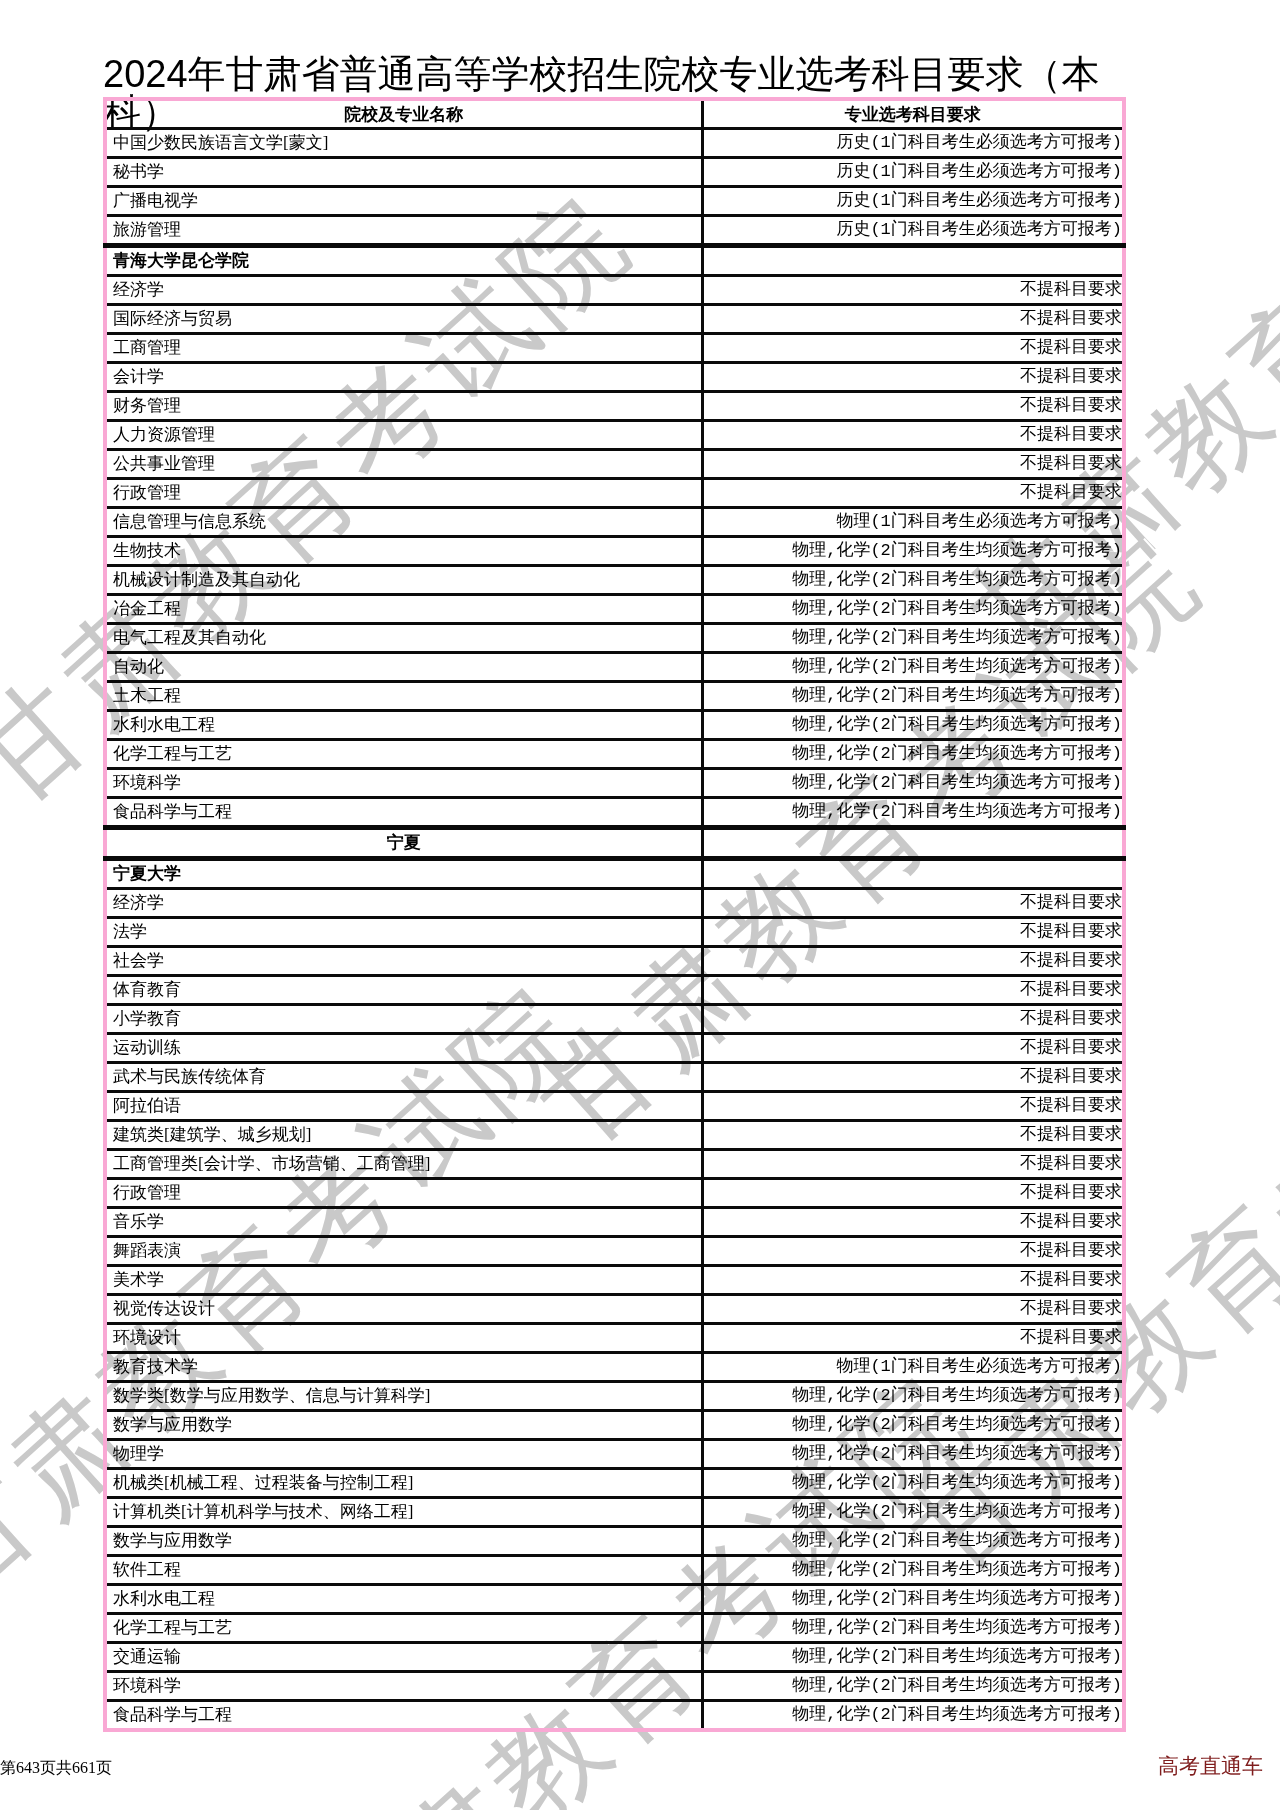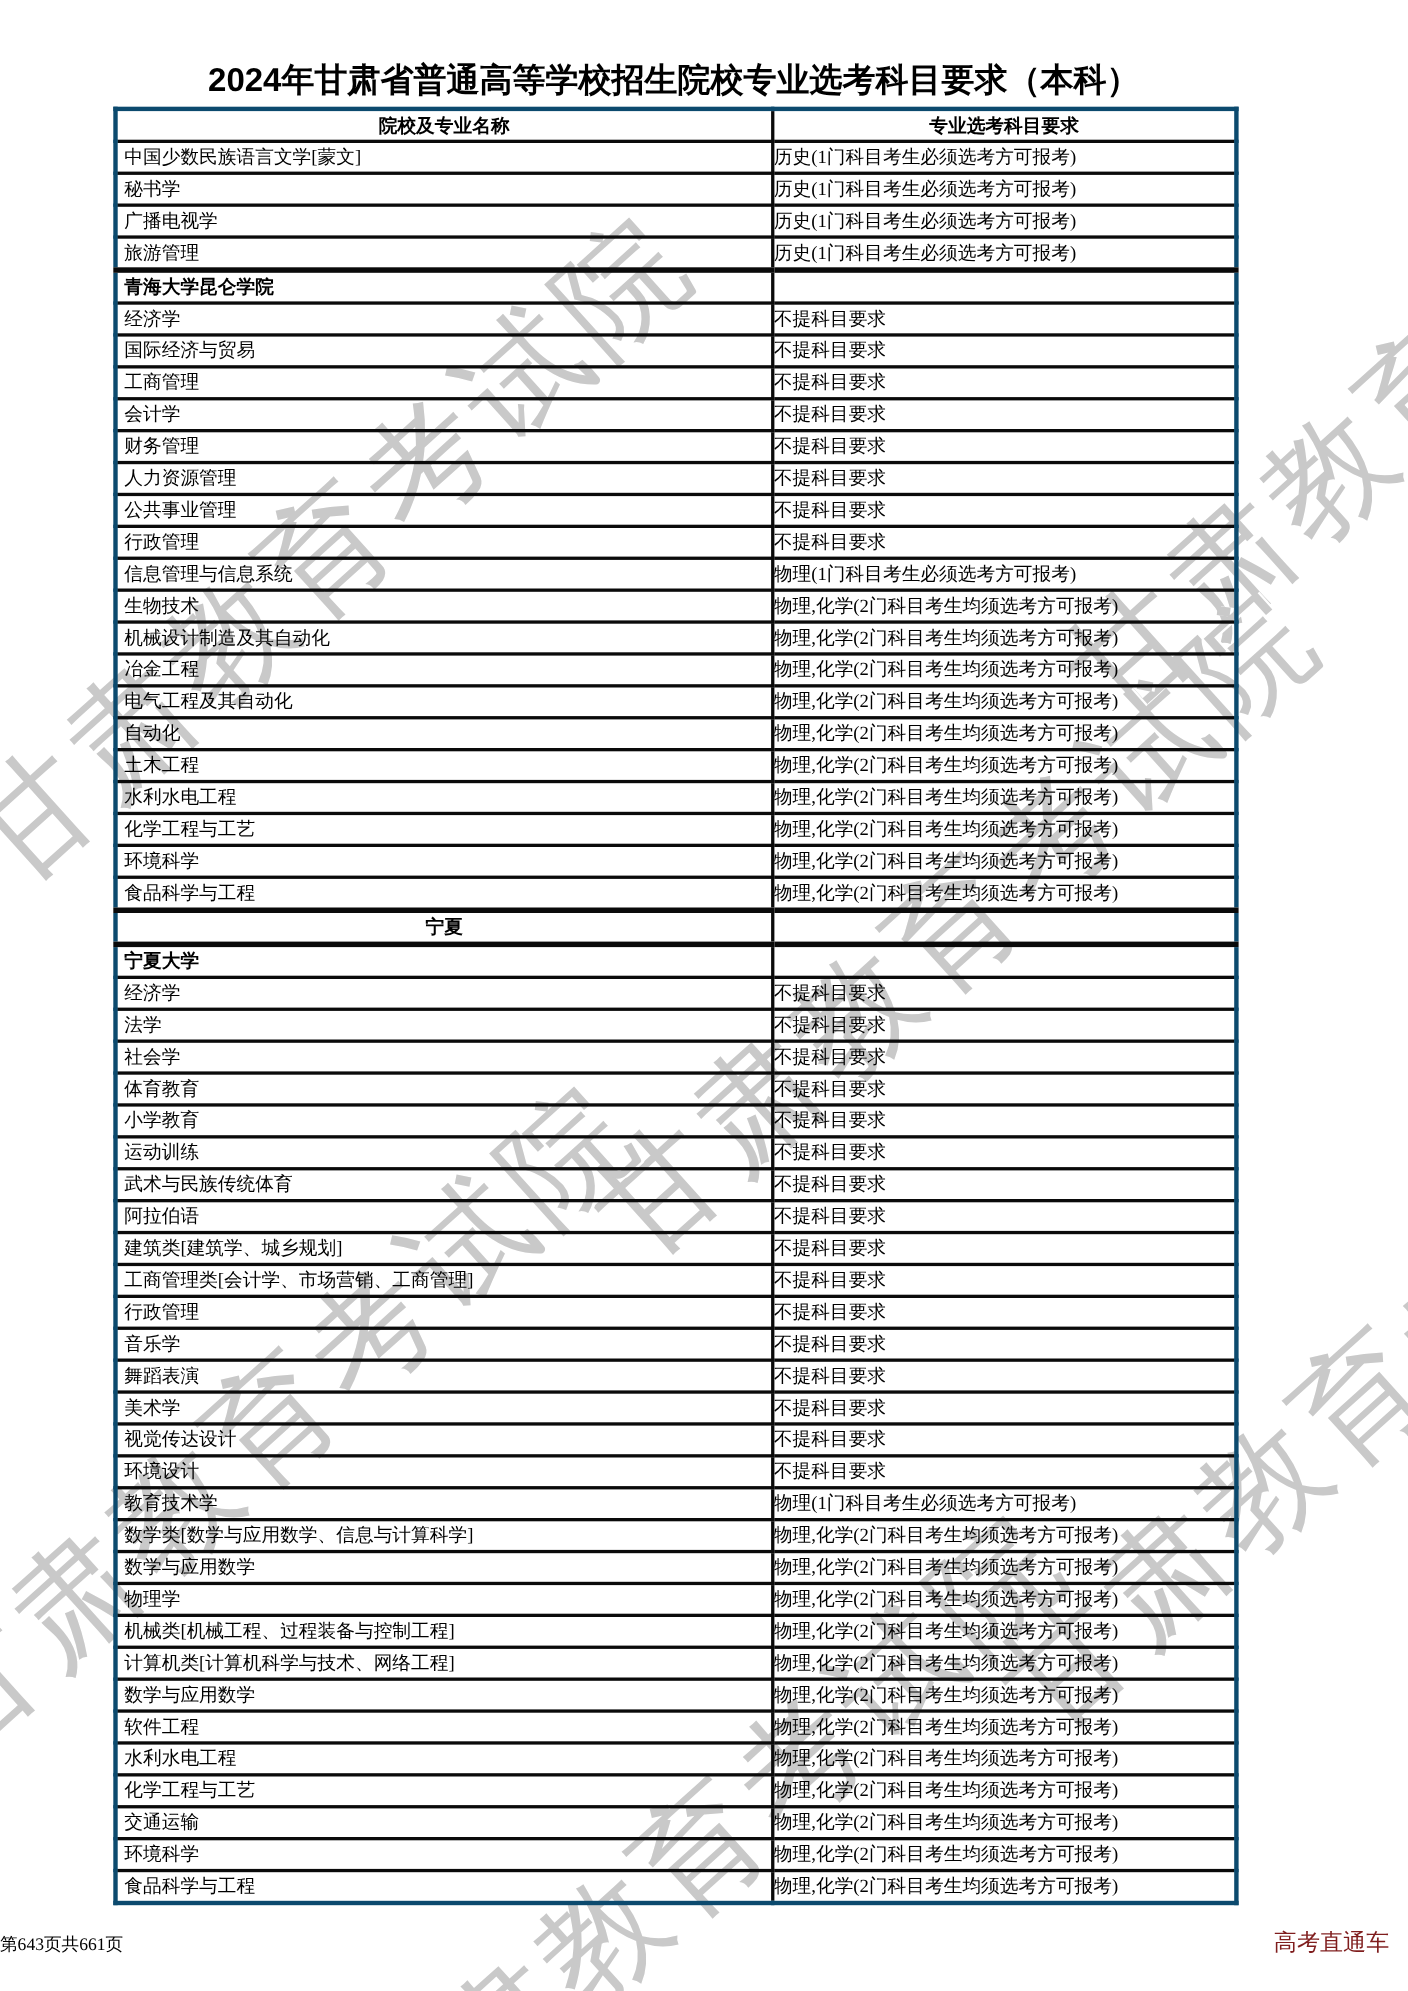--- a/index.html
+++ b/index.html
@@ -21,59 +21,58 @@
     color:#c9c9c9;
     text-shadow:2px 2px 0 #ffffff;
     transform:translate(-50%,-50%) rotate(-42deg);
     font-family:"Liberation Serif","DejaVu Serif",serif;
   }
   
   .page-title {
     position:absolute; z-index:2;
     left:103px; width:1019px; top:55px;
     margin:0;
-    text-align:center;
-    font-size:30px; line-height:38px;
-    font-weight:bold;
+    font-size:38px; line-height:38px;
+    font-weight:normal;
     font-family:"Liberation Sans","DejaVu Sans",sans-serif;
   }
   
   table.req-table {
     position:absolute; z-index:2;
     left:103px; top:97px;
     width:1019px;
     border-collapse:collapse;
     table-layout:fixed;
     background:transparent;
   }
   .req-table col.c-name { width:597px; }
   .req-table col.c-req  { width:422px; }
   .req-table th, .req-table td {
     border:3px solid #0a0a0a;
     background:transparent;
     overflow:hidden;
     white-space:nowrap;
   }
-  .req-table { border:4px solid #0c4a6e;padding-left:18px; }
+  .req-table { border:4px solid #f9a8d4;padding-left:18px; }
   .req-table th {
     height:26px;
     font-size:17px;
     font-weight:bold;
     text-align:center;
     padding:0;
     font-family:"Liberation Sans","DejaVu Sans",sans-serif;
   }
   .req-table td {
     height:26px;
     font-size:17px;
     line-height:26px;
     padding:0;
   }
   .req-table td.cell-name { text-align:left; padding-left:6px; }
-  .req-table td.cell-req  { text-align:left; }
+  .req-table td.cell-req  { text-align:right;font-family:Liberation Mono, monospace; }
   tr.row-institution td.cell-name,
   tr.row-province td.cell-name {
     font-weight:bold;
     font-family:"Liberation Sans","DejaVu Sans",sans-serif;
   }
   tr.row-province td.cell-name { text-align:center; padding-left:0; }
   tr.row-institution td, tr.row-province td { border-top-width:5px; }
   
   .footer-page-indicator {
     position:absolute; z-index:2;

